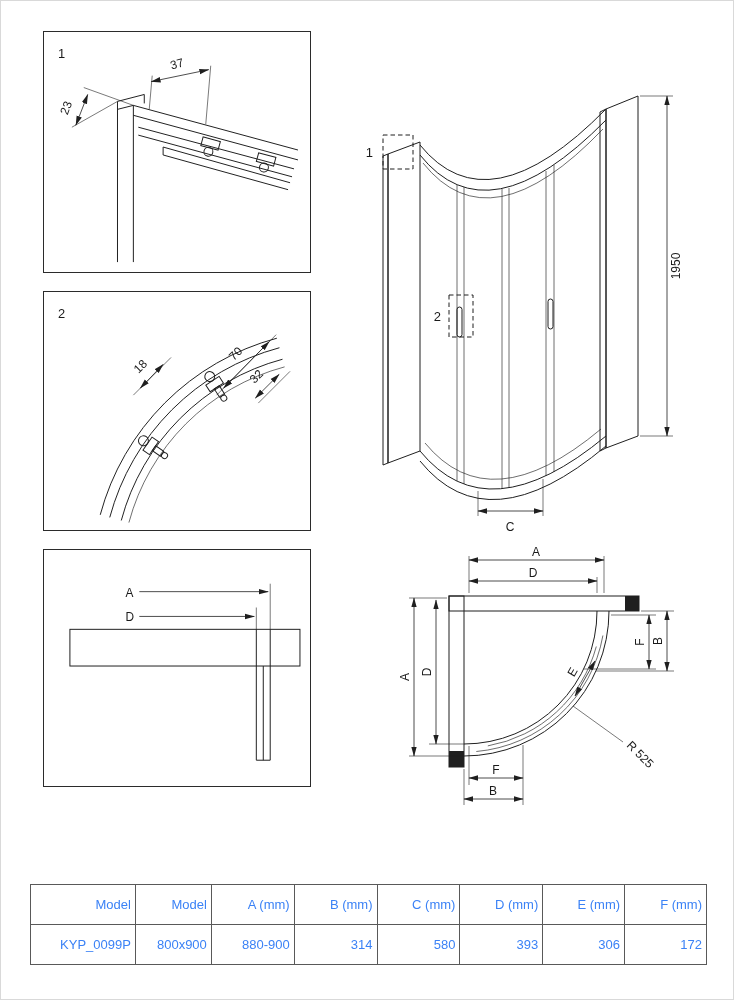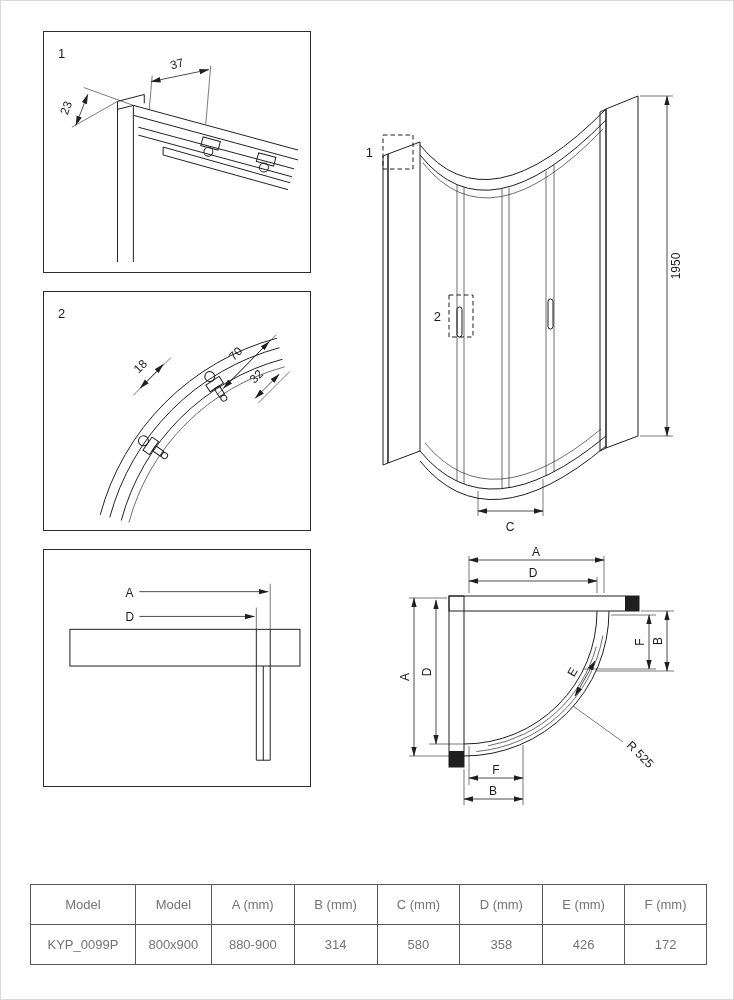--- a/index.html
+++ b/index.html
@@ -11,21 +11,21 @@
   svg { display:block; width:100%; height:100%; }
   svg text { fill:#1a1a1a; stroke:none; font-size:12px; font-family:"Liberation Sans", sans-serif; }
   svg .boxlbl { font-size:13px; }
   svg .g    { fill:none; stroke:#1f1f1f; stroke-width:1; }
   svg .thin { stroke-width:0.65; }
   svg .dim  { fill:none; stroke:#1f1f1f; stroke-width:0.8; }
   svg .ext  { fill:none; stroke:#1f1f1f; stroke-width:0.6; }
   svg .dash { fill:none; stroke:#1f1f1f; stroke-width:1; stroke-dasharray:4.5 3; }
   svg .solid{ fill:#1f1f1f; stroke:none; }
   table.spec { position:absolute; left:29px; top:883px; width:677px; border-collapse:collapse; background:#fff; }
-  table.spec th, table.spec td { border:1px solid #595959; font-weight:400; font-size:13px; color:#737373; text-align:center; height:40px; padding:8px 4px; }
+  table.spec th, table.spec td { border:1px solid #595959; font-weight:400; font-size:13px; color:#3b82f6; text-align:right; height:40px; padding:8px 4px; }
 </style>
 </head>
 <body>
 
 <div class="sheet">
 
   <div class="dbox" style="left:42px; top:30px; width:268px; height:242px;">
     <svg viewBox="0 0 268 242">
       <defs>
         <marker id="d1a" viewBox="0 0 9 6" refX="8.5" refY="3" markerWidth="10" markerHeight="7" orient="auto-start-reverse" markerUnits="userSpaceOnUse">
@@ -237,20 +237,20 @@
         <th>F (mm)</th>
       </tr>
     </thead>
     <tbody>
       <tr>
         <td>KYP_0099P</td>
         <td>800x900</td>
         <td>880-900</td>
         <td>314</td>
         <td>580</td>
-        <td>358</td>
-        <td>426</td>
+        <td>393</td>
+        <td>306</td>
         <td>172</td>
       </tr>
     </tbody>
   </table>
 
 </div>
 
 </body></html>

